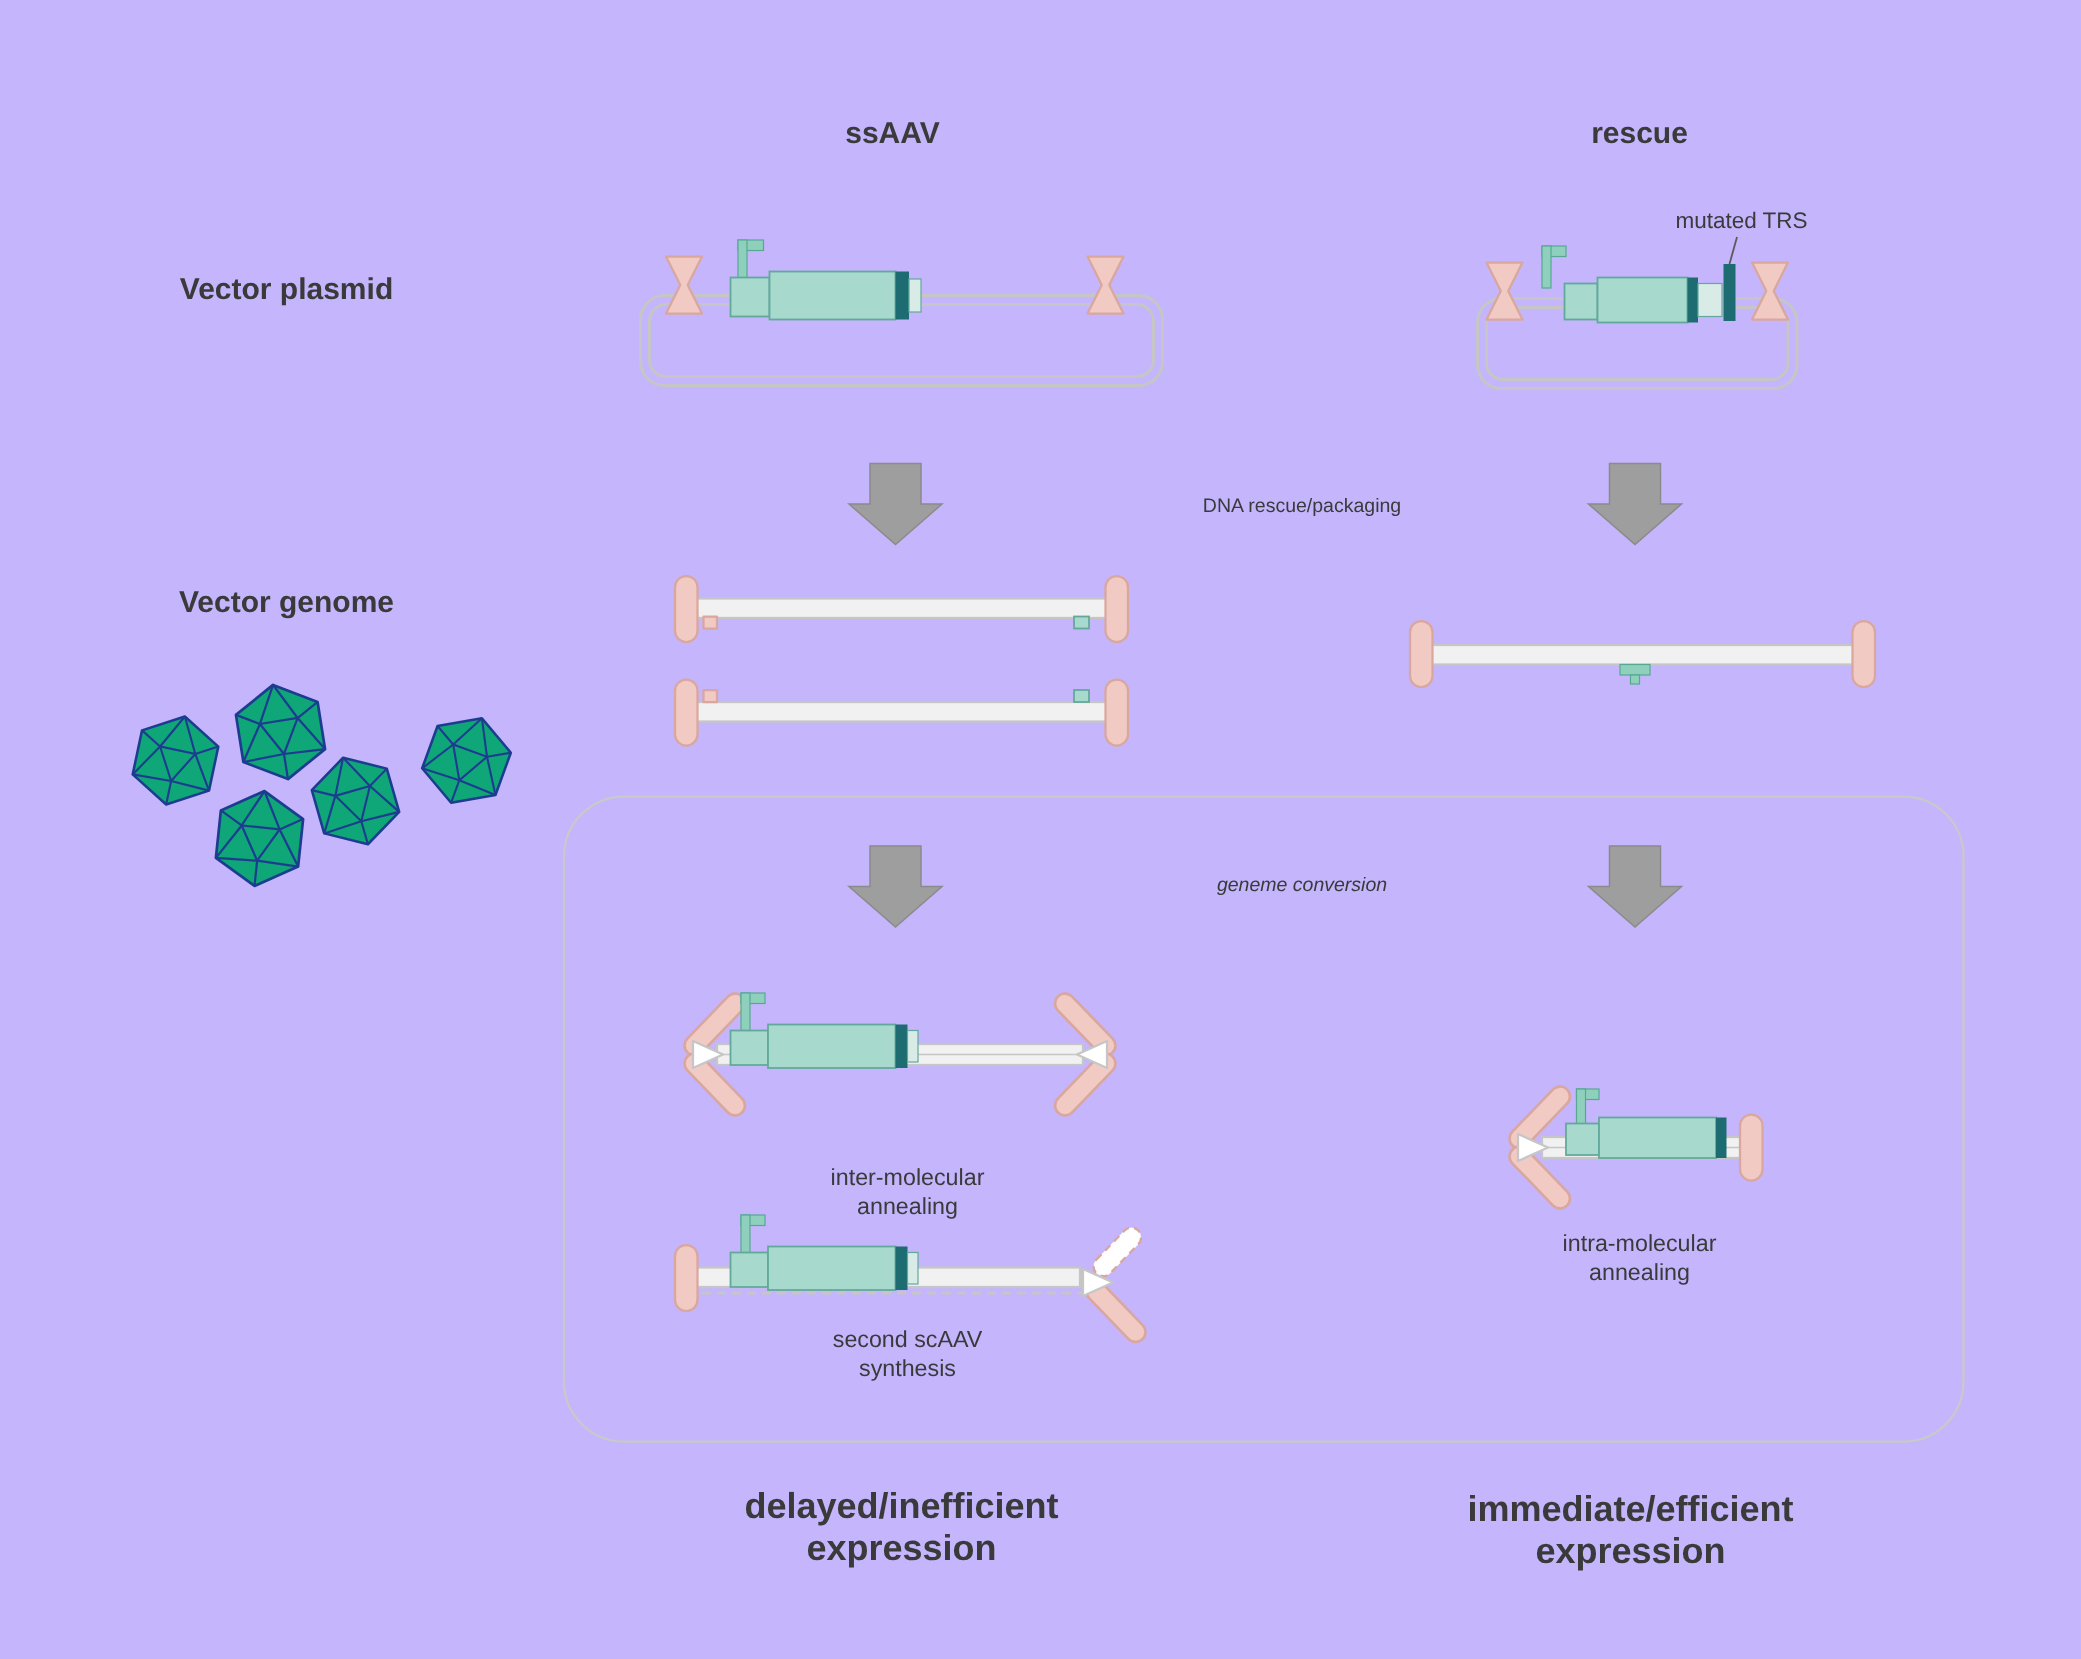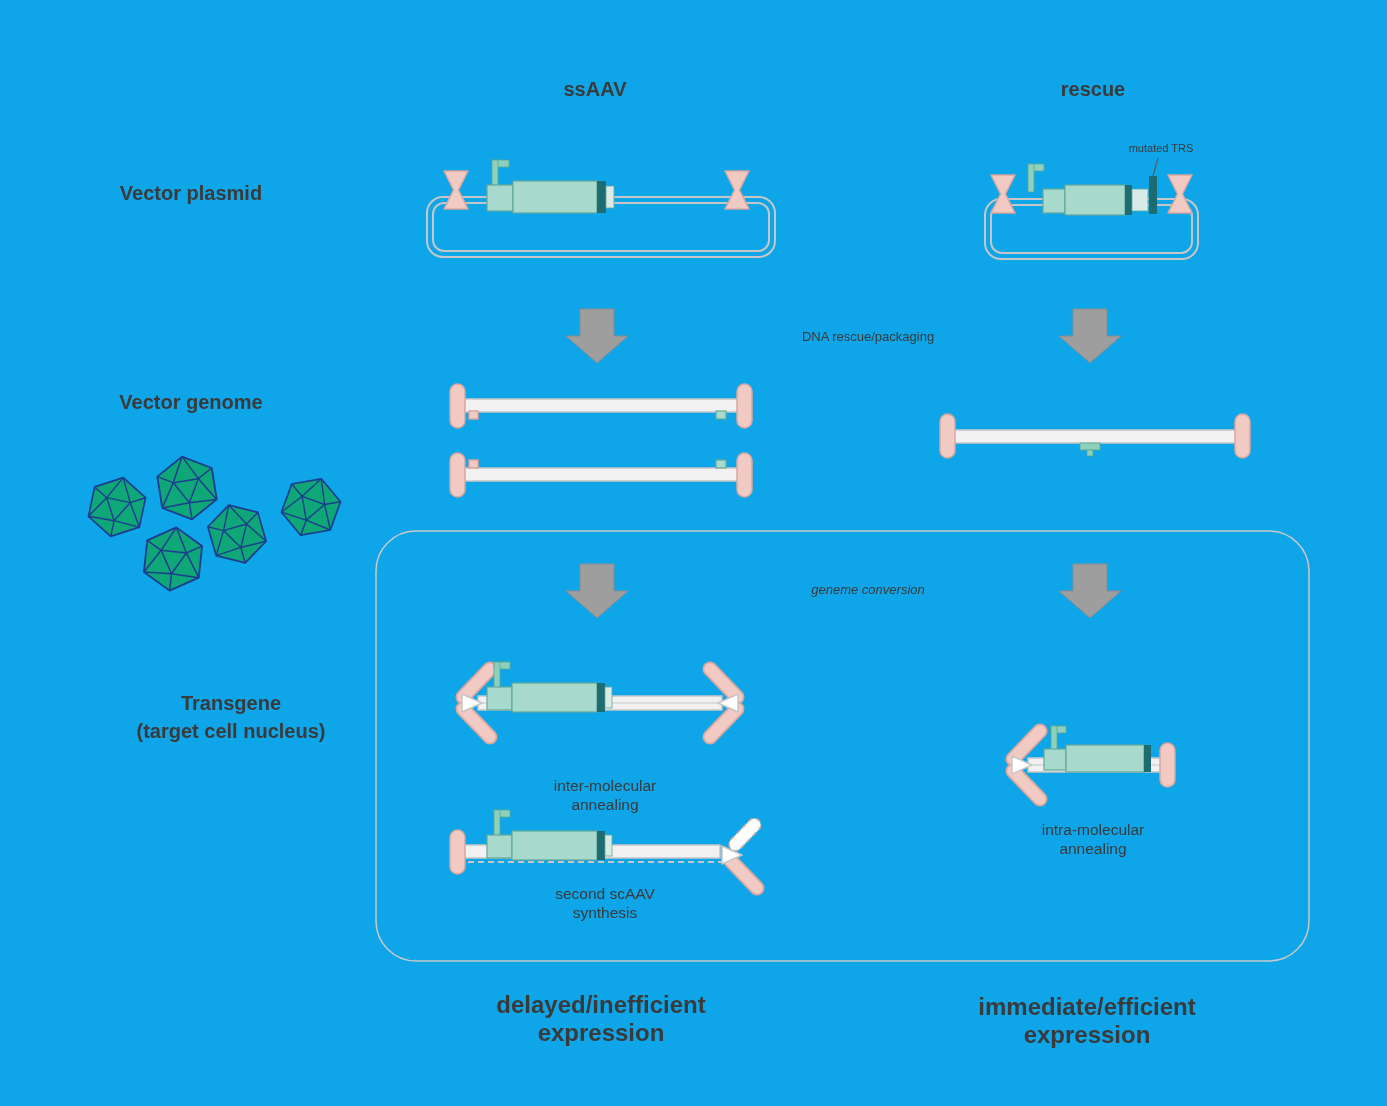--- a/index.html
+++ b/index.html
@@ -1,28 +1,28 @@
 <!DOCTYPE html>
 <html style="--itr-pink: #f1cac4; --itr-pink-stroke: #d9a79e; --cassette-teal: #a7d9cd; --cassette-teal-stroke: #63a99b; --dark-teal: #1d6c72; --promoter-green: #8fd0bd; --capsid-green: #0fa678; --capsid-edge-blue: #1c3d8f; --arrow-gray: #9e9e9e; --strand-gray: #f1f1f1; --strand-stroke: #c6c6c6; --text-dark: #3a3a3a;"><head>
 <meta charset="utf-8">
 <style>
   html, body { margin: 0; padding: 0; background: #ffffff; }
   #figure {
-    position: relative; width: 1387px; height: 1106px; background: #0ea5e9;
+    position: relative; width: 1387px; height: 1106px; background: #c4b5fd;
     overflow: hidden; font-family: "Liberation Sans", "DejaVu Sans", sans-serif;
   }
   #art { position: absolute; left: 0; top: 0; }
   .lbl { position: absolute; transform: translateX(-50%); text-align: center;
          color: var(--text-dark, #3a3a3a); white-space: nowrap; }
   .bold { font-weight: bold; }
   .h20 { font-size: 20px; line-height: 26px; }
   .h19 { font-size: 24px; line-height: 28px; }
   .t16 { font-size: 13px; line-height: 20px; }
   .t15 { font-size: 15.5px; line-height: 19px; }
-  .t14 { font-size: 11px; line-height: 18px; }
+  .t14 { font-size: 15px; line-height: 18px; }
   .lh28 { line-height: 28px; }
 
   .c-strand { fill: var(--strand-gray, #f1f1f1); stroke: var(--strand-stroke, #c6c6c6); stroke-width: 1.5; }
   .c-teal { fill: var(--cassette-teal, #a7d9cd); stroke: var(--cassette-teal-stroke, #63a99b); stroke-width: 1.2; }
   .c-pale { fill: #d8ebe6; stroke: var(--cassette-teal-stroke, #63a99b); stroke-width: 0.8; }
   .c-darkteal { fill: var(--dark-teal, #1d6c72); stroke: none; }
   .c-green { fill: var(--promoter-green, #8fd0bd); stroke: #57a893; stroke-width: 0.8; }
   .c-pink { fill: var(--itr-pink, #f1cac4); stroke: var(--itr-pink-stroke, #d9a79e); stroke-width: 1.5; stroke-linejoin: round; }
   .pill-under { stroke: var(--itr-pink-stroke, #d9a79e); stroke-width: 15; stroke-linecap: round; fill: none; }
   .pill-over { stroke: var(--itr-pink, #f1cac4); stroke-width: 11.5; stroke-linecap: round; fill: none; }
@@ -188,24 +188,20 @@
       <rect class="c-pink" x="1160" y="743" width="15" height="44" rx="7.5"></rect>
     </g>
   </svg>
 
   <div class="lbl bold h20" style="left:595px; top:76px;">ssAAV</div>
   <div class="lbl bold h20" style="left:1093px; top:76px;">rescue</div>
 
   <div class="lbl bold h20" style="left:191px; top:180px;">Vector plasmid</div>
   <div class="lbl bold h20" style="left:191px; top:389px;">Vector genome</div>
 
-  <div class="lbl bold h20 lh28" style="left:231px; top:689px;">
-    <div>Transgene</div>
-    <div>(target cell nucleus)</div>
-  </div>
 
   <div class="lbl t14" style="left:1161px; top:139px;">mutated TRS</div>
   <div class="lbl t16" style="left:868px; top:327px;">DNA rescue/packaging</div>
   <div class="lbl t16" style="left:868px; top:580px;font-style:italic;">geneme conversion</div>
 
   <div class="lbl t15" style="left:605px; top:739px;margin-top:37px;">
     <div>inter-molecular</div>
     <div>annealing</div>
   </div>
 

